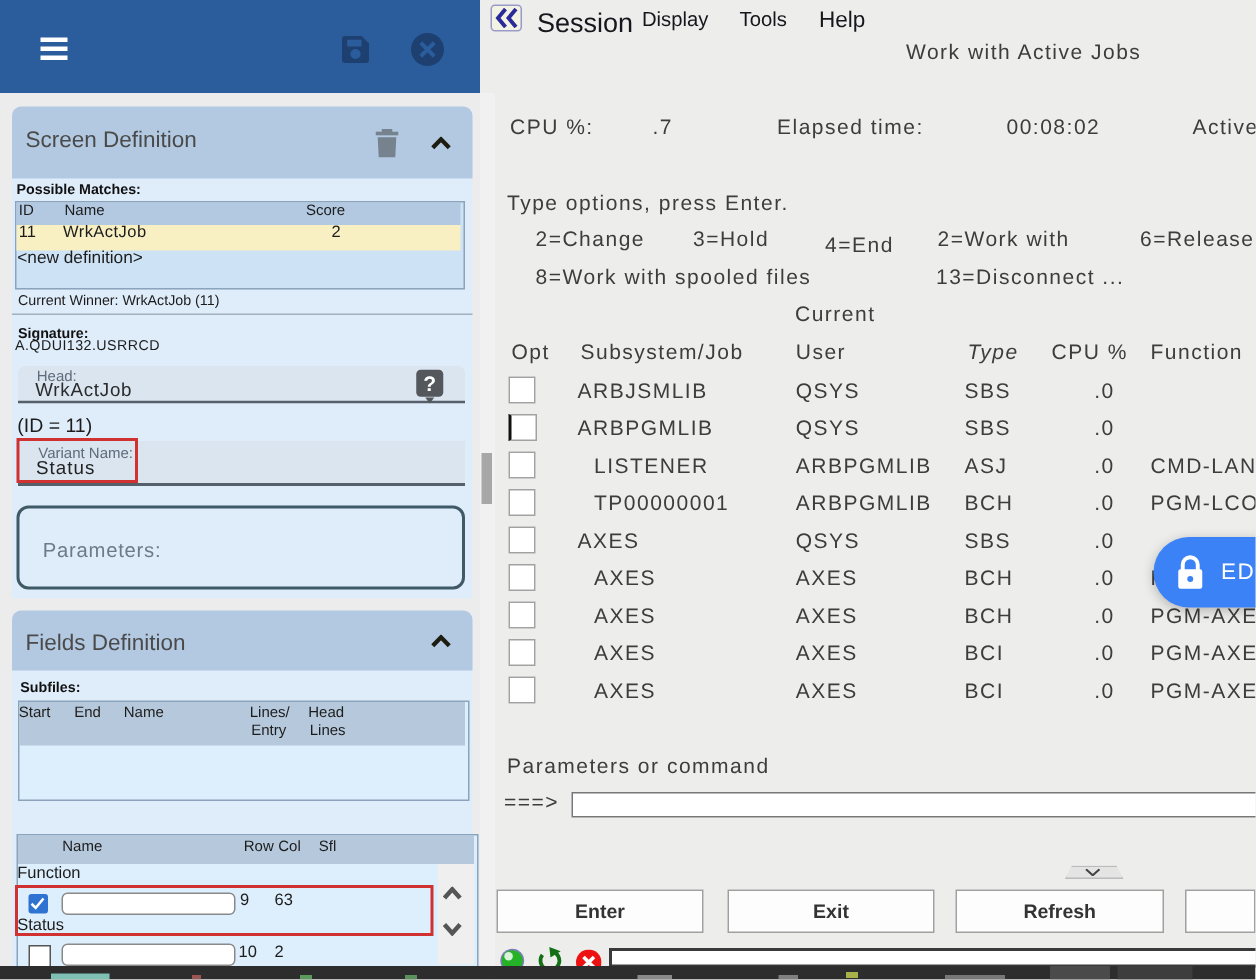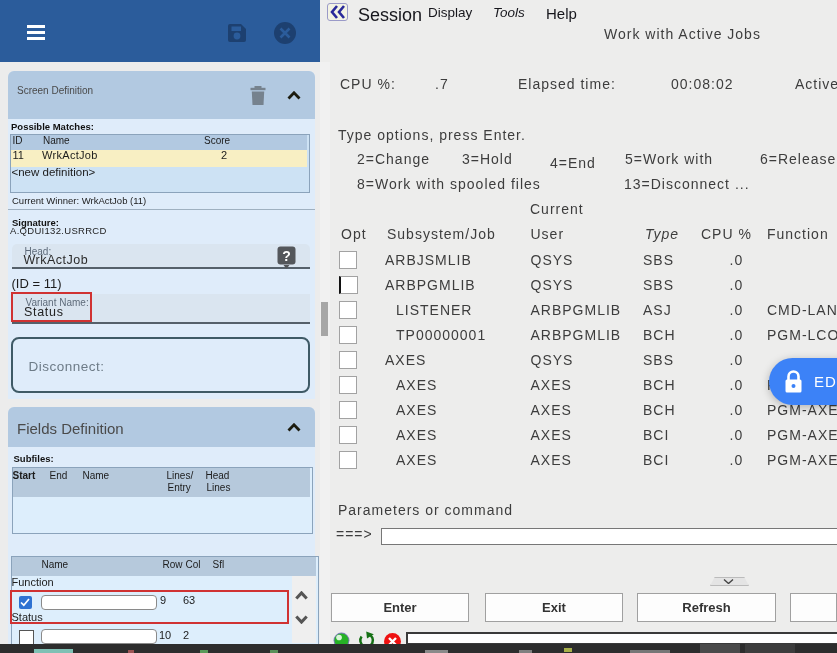--- a/index.html
+++ b/index.html
@@ -31,21 +31,21 @@
   <circle cx="10" cy="13" r="3.4" fill="#2b5c9b"></circle>
 </svg>
 
 <svg class="abs" style="left:274px;top:22px;" width="22" height="22" viewBox="0 0 22 22">
   <circle cx="11" cy="11" r="11" fill="#1d4070"></circle>
   <path d="M6.5 6.5 L15.5 15.5 M15.5 6.5 L6.5 15.5" stroke="#2b5c9b" stroke-width="2.6"></path>
 </svg>
 
 <div class="abs" style="left:8px;top:71px;width:307px;height:328px;background:#dfecfa;border-radius:6px 6px 0 0;"></div>
 <div class="abs" style="left:8px;top:71px;width:307px;height:48px;background:#b2c9e1;border-radius:6px 6px 0 0;"></div>
-<div class="abs" style="left:17px;top:85px;font-size:10px;color:#4a4a4a;">Screen Definition</div>
+<div class="abs" style="left:17px;top:85px;font-size:15px;color:#4a4a4a;">Screen Definition</div>
 
 <svg class="abs" style="left:250px;top:86px;" width="16" height="19" viewBox="0 0 16 19">
   <rect x="4.5" y="0" width="7" height="2.6" fill="#76828e"></rect>
   <rect x="0.5" y="1.8" width="15" height="2.4" fill="#76828e"></rect>
   <path d="M1.8 5.5 h12.4 l-0.7 13.5 h-11 z" fill="#76828e"></path>
 </svg>
 
 <svg class="abs" style="left:287px;top:91px;" width="14" height="9" viewBox="0 0 14 9">
   <path d="M1.5 7.5 L7 1.8 L12.5 7.5" stroke="#1c1c10" stroke-width="2.8" fill="none"></path>
 </svg>
@@ -80,34 +80,34 @@
 </svg>
 
 <div class="l" style="left:11.5px;top:275.5px;font-size:13px;">(ID = 11)</div>
 
 <div class="abs" style="left:12px;top:293.5px;width:298px;height:28px;background:#dae5f0;border-bottom:2px solid #55606a;"></div>
 <div class="abs" style="left:25.5px;top:297px;font-size:10px;color:#5e6b7a;">Variant Name:</div>
 <div class="abs" style="left:24px;top:304.7px;font-size:12.5px;color:#222;letter-spacing:0.7px;">Status</div>
 <div class="abs" style="left:11px;top:292px;width:76.5px;height:26px;border:2.5px solid #d03232;"></div>
 
 <div class="abs" style="left:11px;top:337px;width:295px;height:52px;border:2px solid #3f5a66;border-radius:8px;"></div>
-<div class="abs" style="left:28.5px;top:358.5px;font-size:13.5px;color:#6d7b87;letter-spacing:0.5px;">Disconnect:</div>
+<div class="abs" style="left:28.5px;top:358.5px;font-size:13.5px;color:#6d7b87;letter-spacing:0.5px;">Parameters:</div>
 
 <div class="abs" style="left:8px;top:407px;width:307px;height:236.5px;background:#dfecfa;border-radius:6px 6px 0 0;"></div>
 <div class="abs" style="left:8px;top:407px;width:307px;height:40px;background:#b2c9e1;border-radius:6px 6px 0 0;"></div>
 <div class="abs" style="left:17px;top:420px;font-size:15px;color:#4a4a4a;">Fields Definition</div>
 <svg class="abs" style="left:287px;top:423px;" width="14" height="9" viewBox="0 0 14 9">
   <path d="M1.5 7.5 L7 1.8 L12.5 7.5" stroke="#1c1c10" stroke-width="2.8" fill="none"></path>
 </svg>
 
 <div class="lb" style="left:13.5px;top:453px;">Subfiles:</div>
 
 <div class="abs" style="left:11.5px;top:466.5px;width:299px;height:65px;background:#ddeefc;border:1px solid #8ba3bb;"></div>
 <div class="abs" style="left:12.5px;top:467.5px;width:297px;height:29px;background:#b6c9dc;"></div>
-<div class="lh" style="left:12.5px;top:470px;font-weight:bold;">Start</div>
+<div class="lh" style="left:12.5px;top:470px;">Start</div>
 <div class="lh" style="left:49.5px;top:470px;">End</div>
 <div class="lh" style="left:82.5px;top:470px;">Name</div>
 <div class="lh" style="left:166.5px;top:470px;">Lines/</div>
 <div class="lh" style="left:205.5px;top:470px;">Head</div>
 <div class="lh" style="left:167.5px;top:482px;">Entry</div>
 <div class="lh" style="left:206.5px;top:482px;">Lines</div>
 
 <div class="lb" style="left:11.5px;top:560px;">Fields:</div>
 
 <div class="abs" style="left:11px;top:555.5px;width:306px;height:88px;background:#ddeefc;border:1px solid #8ba3bb;"></div>
@@ -145,36 +145,36 @@
 
 <div class="abs" style="left:320px;top:62px;width:10px;height:591px;background:#f1f1f1;"></div>
 <div class="abs" style="left:321px;top:302px;width:6.5px;height:33.5px;background:#a7a7a7;"></div>
 
 <div class="abs" style="left:327px;top:3px;width:21px;height:18px;background:#f3f3e4;border:1px solid #9a9ac8;border-radius:3px;box-sizing:border-box;"></div>
 <svg class="abs" style="left:329px;top:5px;" width="17" height="14" viewBox="0 0 17 14">
   <path d="M8 1 L3 7 L8 13 M15 1 L10 7 L15 13" stroke="#2a2a9a" stroke-width="2.6" fill="none"></path>
 </svg>
 <div class="abs" style="left:358px;top:5px;font-size:18px;color:#16161c;">Session</div>
 <div class="abs" style="left:428px;top:5px;font-size:13.5px;color:#16161c;">Display</div>
-<div class="abs" style="left:493px;top:5px;font-size:13.5px;color:#16161c;font-style:italic;">Tools</div>
+<div class="abs" style="left:493px;top:5px;font-size:13.5px;color:#16161c;">Tools</div>
 <div class="abs" style="left:546px;top:5px;font-size:15px;color:#16161c;">Help</div>
 
 <div class="t" style="left:604px;top:25px;">Work with Active Jobs</div>
 
 <div class="t" style="left:340px;top:75px;">CPU %:</div>
 <div class="t" style="left:435px;top:75px;">.7</div>
 <div class="t" style="left:518px;top:75px;">Elapsed time:</div>
 <div class="t" style="left:671px;top:75px;">00:08:02</div>
 <div class="t" style="left:795px;top:75px;">Active jobs</div>
 
 <div class="t" style="left:338px;top:125.5px;">Type options, press Enter.</div>
 <div class="t" style="left:357px;top:150px;">2=Change</div>
 <div class="t" style="left:462px;top:150px;">3=Hold</div>
 <div class="t" style="left:550px;top:154px;">4=End</div>
-<div class="t" style="left:625px;top:150px;">5=Work with</div>
+<div class="t" style="left:625px;top:150px;">2=Work with</div>
 <div class="t" style="left:760px;top:150px;">6=Release</div>
 <div class="t" style="left:357px;top:175px;">8=Work with spooled files</div>
 <div class="t" style="left:624px;top:175px;">13=Disconnect ...</div>
 
 <div class="t" style="left:530px;top:200px;">Current</div>
 <div class="t" style="left:341px;top:225px;">Opt</div>
 <div class="t" style="left:387px;top:225px;">Subsystem/Job</div>
 <div class="t" style="left:530.5px;top:225px;">User</div>
 <div class="t" style="left:645px;top:225px;font-style:italic;">Type</div>
 <div class="t" style="left:701px;top:225px;">CPU %</div>

